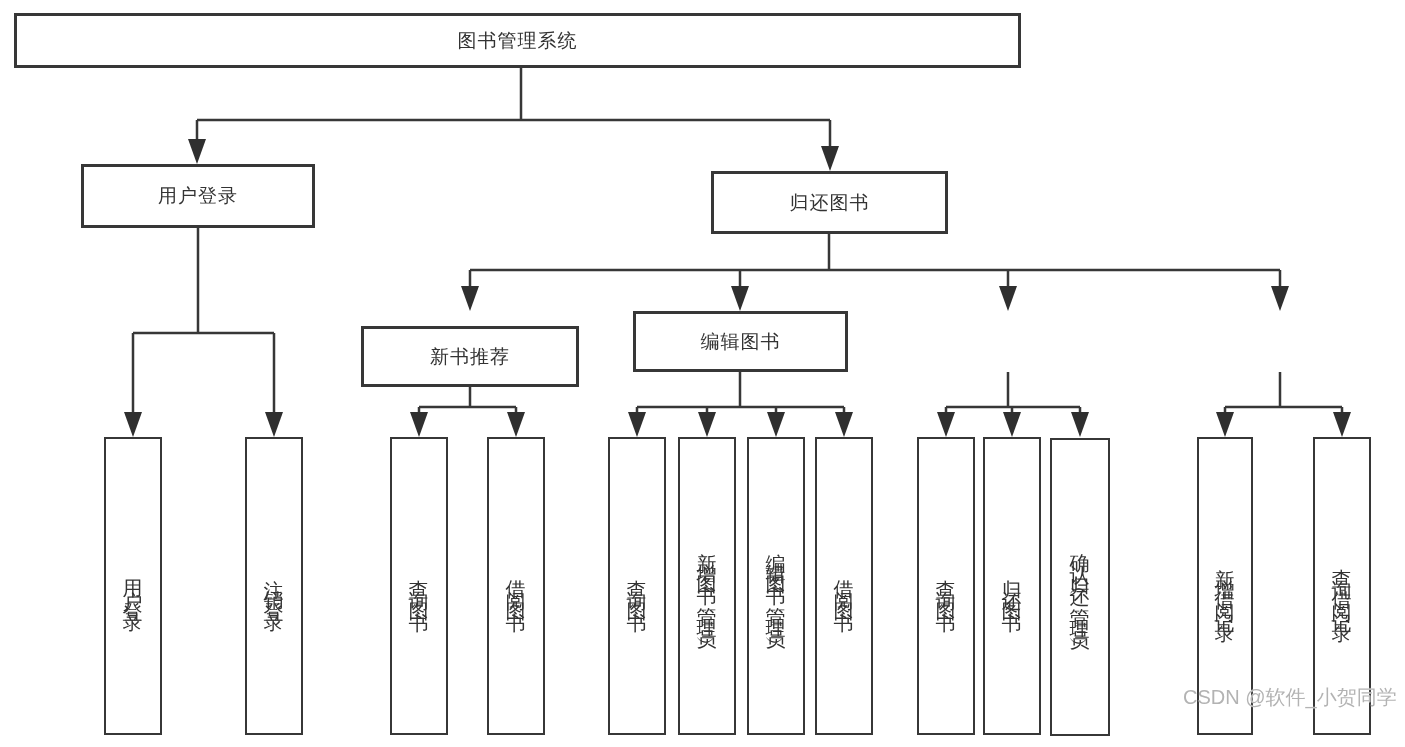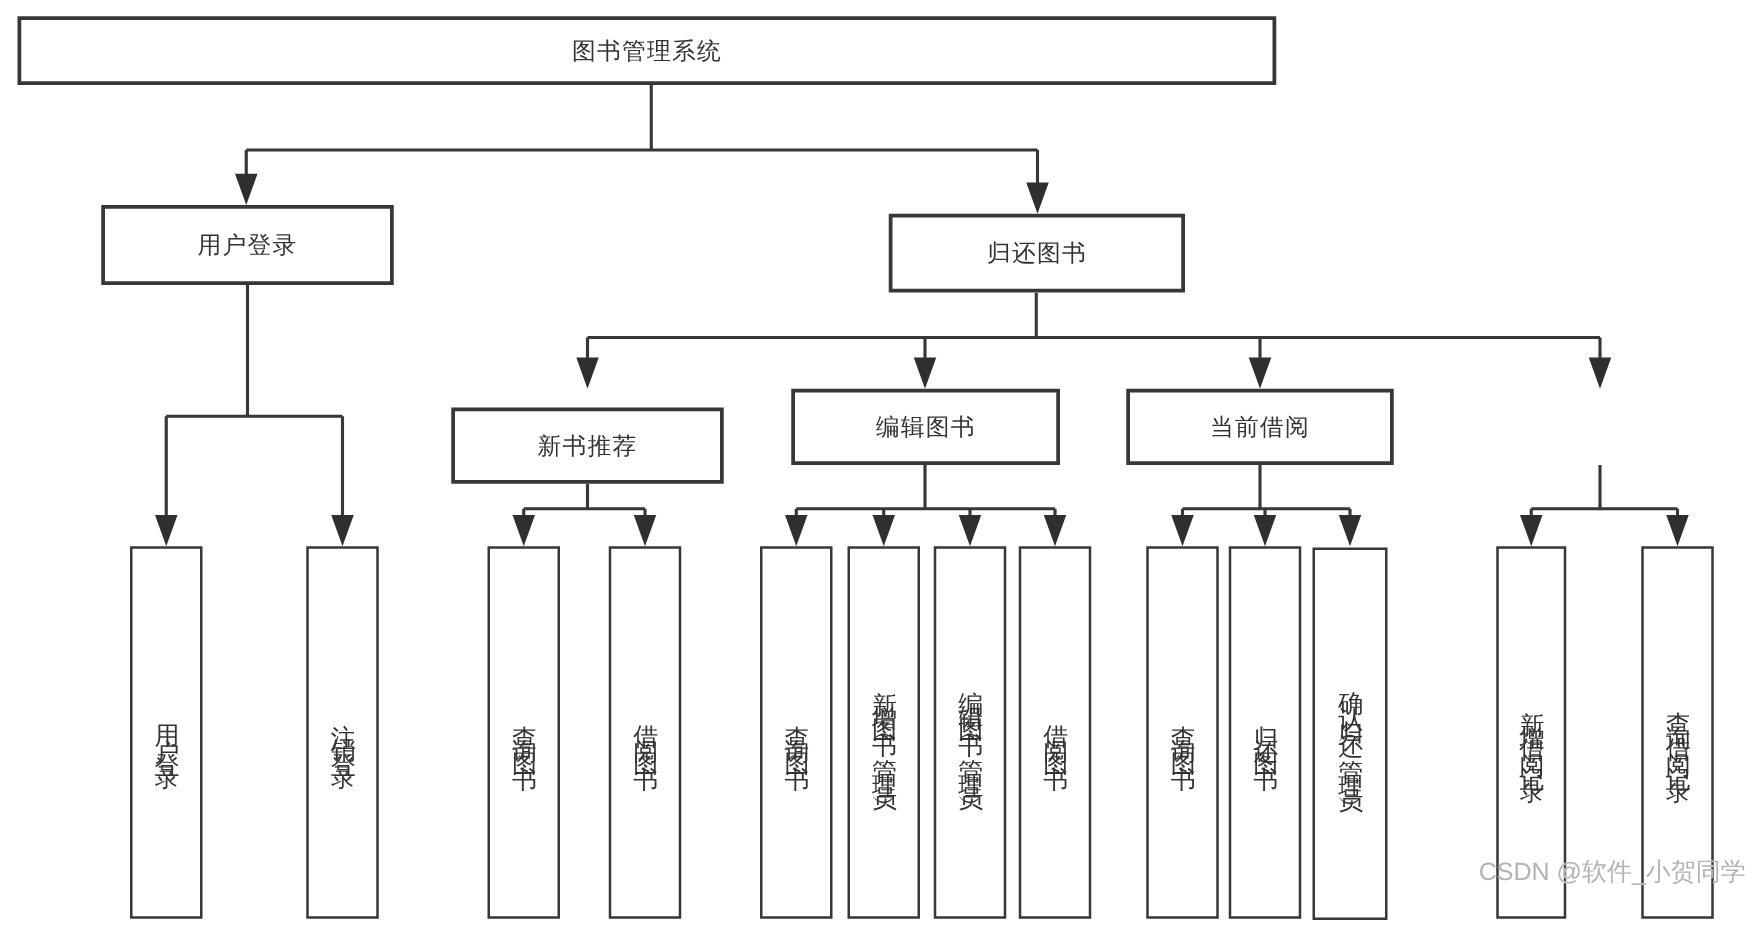--- a/index.html
+++ b/index.html
@@ -79,21 +79,20 @@
     </g>
   </svg>
 
   <div class="node h-node" style="left:14px;top:13px;width:1007px;height:55px;">图书管理系统</div>
 
   <div class="node h-node" style="left:81px;top:164px;width:234px;height:64px;">用户登录</div>
   <div class="node h-node" style="left:711px;top:171px;width:237px;height:63px;">归还图书</div>
 
   <div class="node h-node" style="left:361px;top:326px;width:218px;height:61px;">新书推荐</div>
   <div class="node h-node" style="left:633px;top:311px;width:215px;height:61px;">编辑图书</div>
-  <div class="node h-node" style="left:901px;top:311px;width:214px;height:61px;">当前借阅</div>
 
   <div class="node leaf" style="left:104px;top:437px;width:58px;height:298px;">
     <span class="vtext">用户登录</span>
   </div>
   <div class="node leaf" style="left:245px;top:437px;width:58px;height:298px;">
     <span class="vtext">注销登录</span>
   </div>
 
   <div class="node leaf" style="left:390px;top:437px;width:58px;height:298px;">
     <span class="vtext">查询图书</span>

